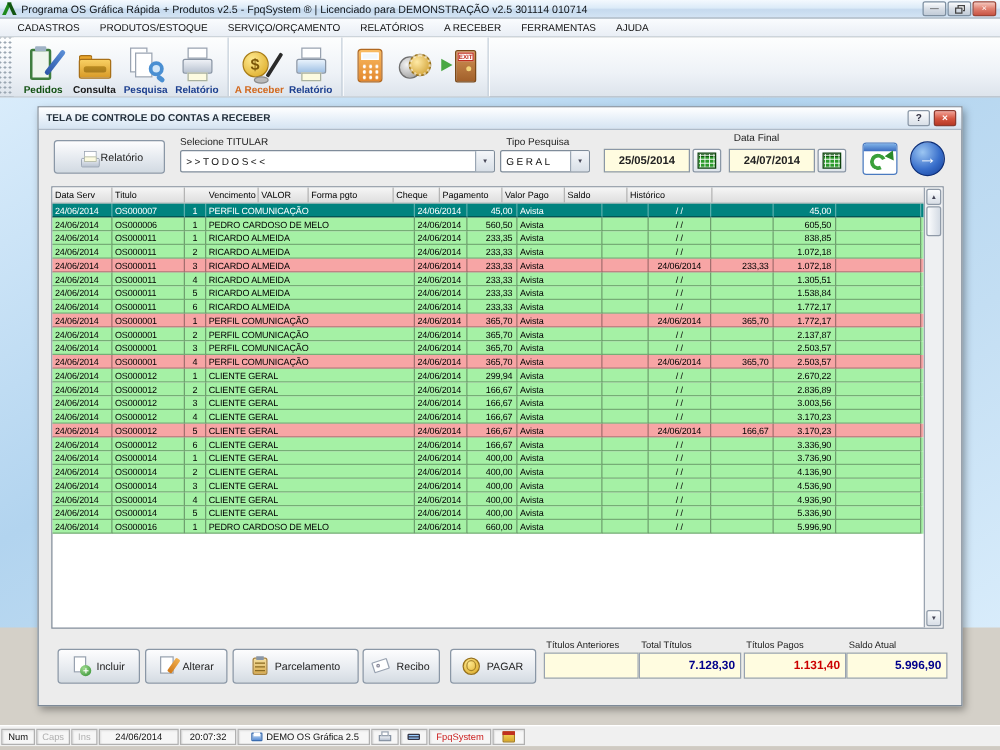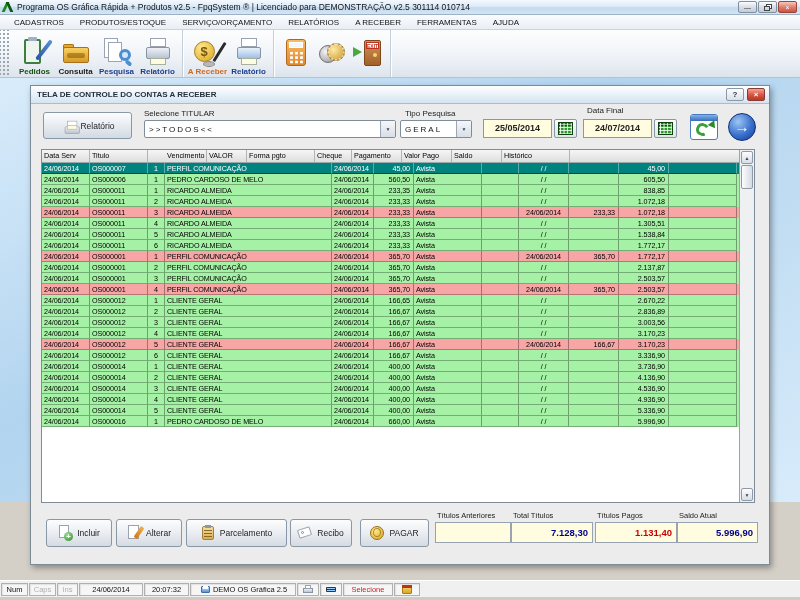--- a/index.html
+++ b/index.html
@@ -540,21 +540,21 @@
             <span class="gcell r" style="width: 50px;">365,70</span>
             <span class="gcell r" style="width: 50px;">2.503,57</span>
             <span class="gcell l" style="width: 68px;"></span>
           </div>
           <div class="grow normal">
             <span class="gcell l" style="width: 48px;">24/06/2014</span>
             <span class="gcell l" style="width: 58px;">OS000012</span>
             <span class="gcell c" style="width: 17px;">1</span>
             <span class="gcell l" style="width: 167px;">CLIENTE GERAL</span>
             <span class="gcell l" style="width: 42px;">24/06/2014</span>
-            <span class="gcell r" style="width: 40px;">166,65</span>
+            <span class="gcell r" style="width: 40px;">299,94</span>
             <span class="gcell l" style="width: 68px;">Avista</span>
             <span class="gcell l" style="width: 37px;"></span>
             <span class="gcell c" style="width: 50px;">/ /</span>
             <span class="gcell r" style="width: 50px;"></span>
             <span class="gcell r" style="width: 50px;">2.670,22</span>
             <span class="gcell l" style="width: 68px;"></span>
           </div>
           <div class="grow normal">
             <span class="gcell l" style="width: 48px;">24/06/2014</span>
             <span class="gcell l" style="width: 58px;">OS000012</span>
@@ -795,21 +795,21 @@
         <i class="s2"></i>
       </span>
     </div>
     <div class="seg" style="width: 22px;">
       <span class="sic sic-monitor">
         <i class="s1"></i>
         <i class="s2"></i>
       </span>
     </div>
     <div class="seg" style="width: 50px;">
-      <span style="color: rgb(204, 34, 34);">Selecione</span>
+      <span style="color: rgb(204, 34, 34);">FpqSystem</span>
     </div>
     <div class="seg" style="width: 26px;">
       <span class="sic sic-cal">
         <i class="s1"></i>
         <i class="s2"></i>
       </span>
     </div>
   </div>
 <div id="bottomstrip"></div>
 

